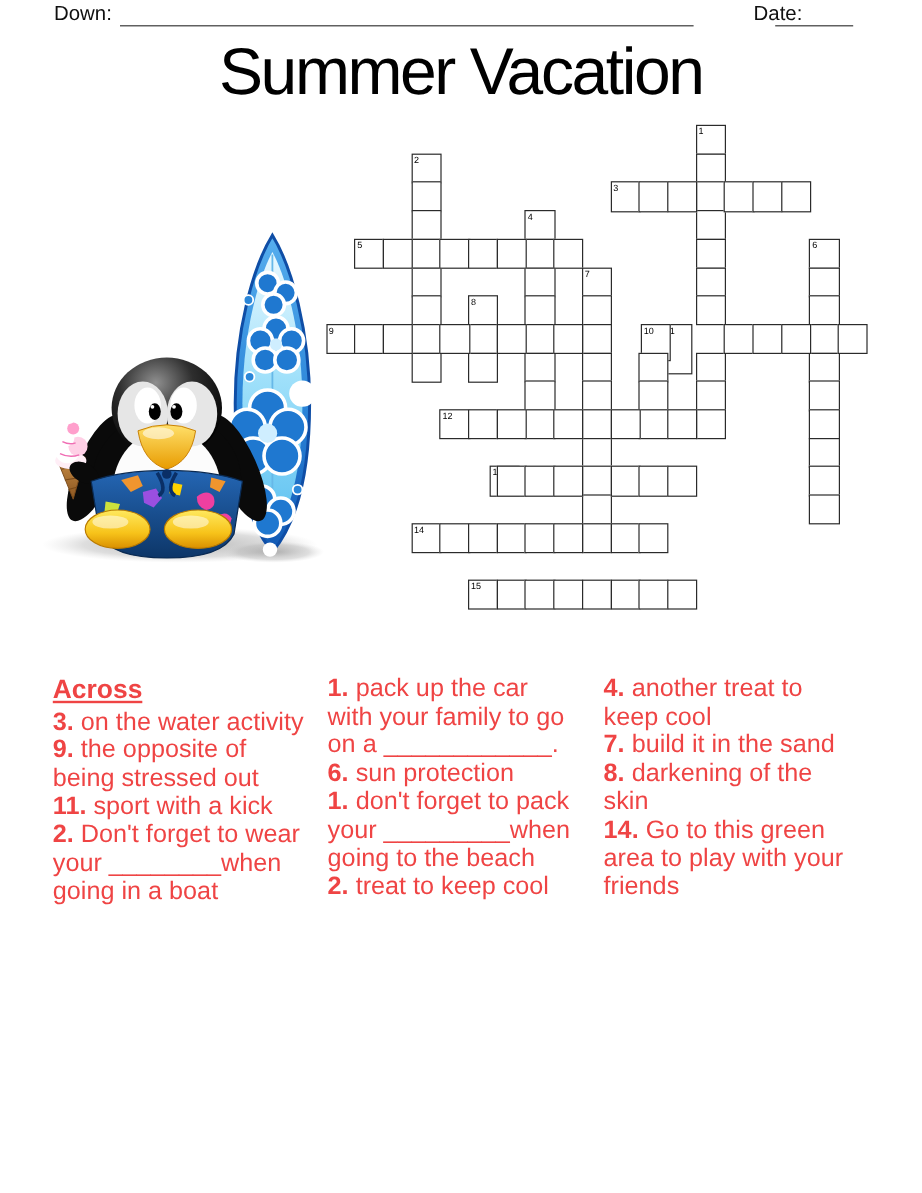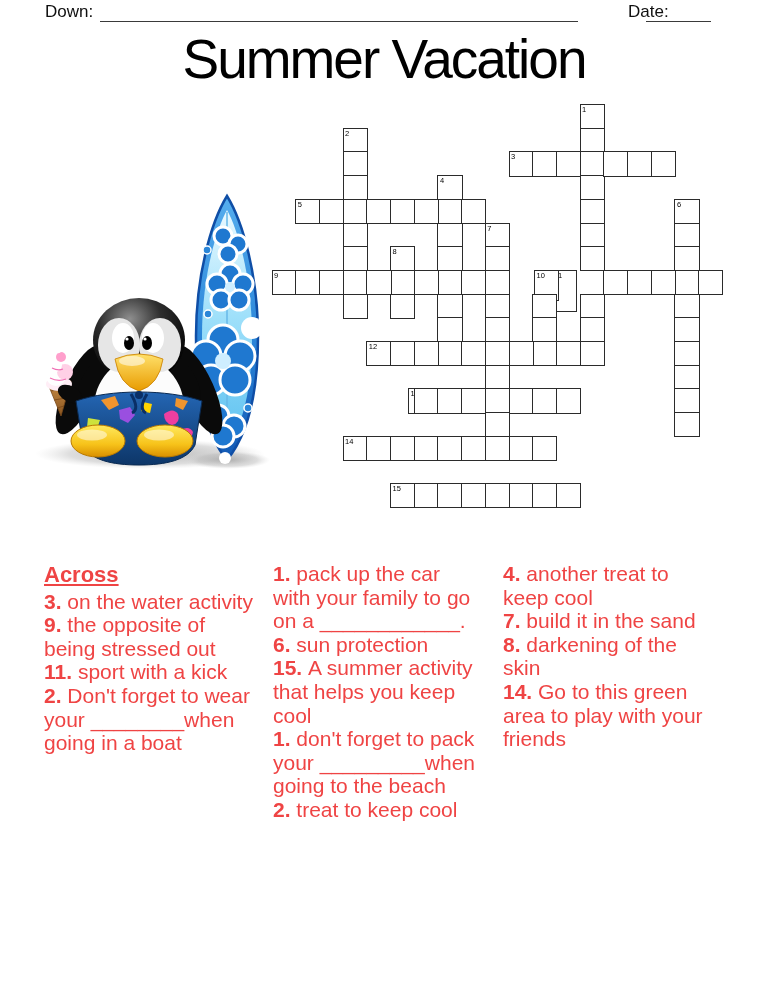--- a/index.html
+++ b/index.html
@@ -319,21 +319,20 @@
       <div class="clue-col" id="clue-col-1">
         <p class="clue-heading">Across</p>
         <p class="clue"><b>3. </b>on the water activity</p>
         <p class="clue"><b>9. </b>the opposite of being stressed out</p>
         <p class="clue"><b>11. </b>sport with a kick</p>
         <p class="clue"><b>2. </b>Don't forget to wear your ________when going in a boat</p>
       </div>
       <div class="clue-col" id="clue-col-2">
         <p class="clue"><b>1. </b>pack up the car with your family to go on a ____________.</p>
         <p class="clue"><b>6. </b>sun protection</p>
-        <p class="clue"><b>15. </b>A summer activity that helps you keep cool</p>
         <p class="clue"><b>1. </b>don't forget to pack your _________when going to the beach</p>
         <p class="clue"><b>2. </b>treat to keep cool</p>
       </div>
       <div class="clue-col" id="clue-col-3">
         <p class="clue"><b>4. </b>another treat to keep cool</p>
         <p class="clue"><b>7. </b>build it in the sand</p>
         <p class="clue"><b>8. </b>darkening of the skin</p>
         <p class="clue"><b>14. </b>Go to this green area to play with your friends</p>
       </div>
     </div>

